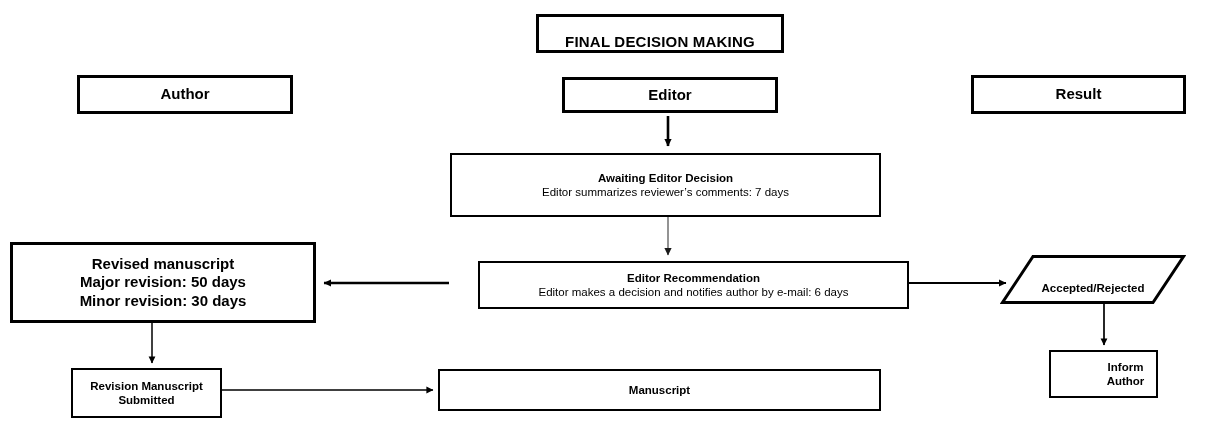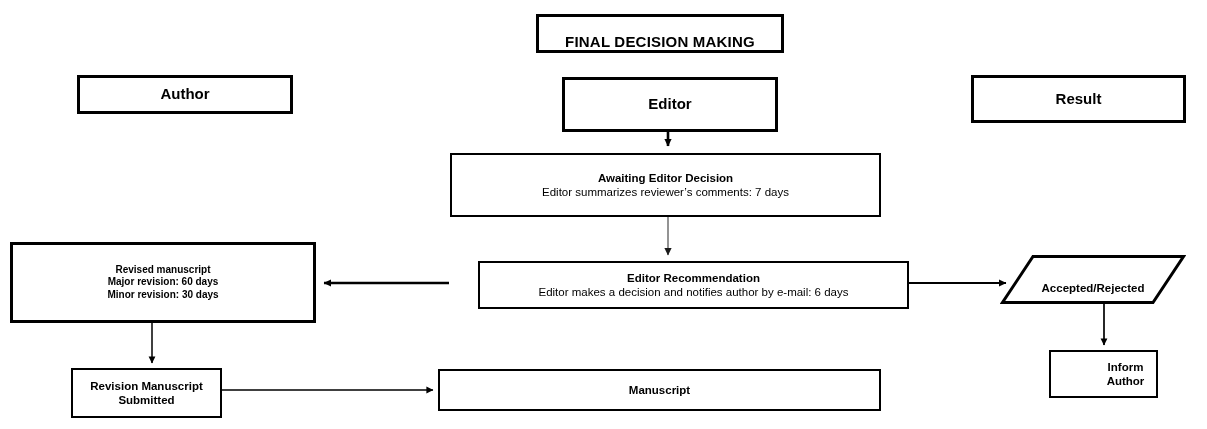--- a/index.html
+++ b/index.html
@@ -34,31 +34,31 @@
     white-space: nowrap;
   }
   .bold { font-weight: bold; }
   .norm { font-weight: normal; }
 
   
   #title-box   { left: 536px; top: 14px;  width: 248px; height: 39px;  border-width: 3px; }
   #title-box .ln { font-size: 15px; letter-spacing: .2px; margin-top: 18px; }
 
   #lane-author { left: 77px;  top: 75px;  width: 216px; height: 39px; }
-  #lane-editor { left: 562px; top: 77px;  width: 216px; height: 55px; }
-  #lane-result { left: 971px; top: 75px;  width: 215px; height: 48px; }
+  #lane-editor { left: 562px; top: 77px;  width: 216px; height: 36px; }
+  #lane-result { left: 971px; top: 75px;  width: 215px; height: 39px; }
   #lane-author .ln, #lane-editor .ln, #lane-result .ln { font-size: 15px; }
 
   
   #awaiting    { left: 450px; top: 153px; width: 431px; height: 64px; border-width: 2px; }
   #recommend   { left: 450px; top: 261px; width: 431px; height: 48px; border-width: 2px; margin-left: 28px; }
   #awaiting .ln, #recommend .ln { font-size: 11.5px; }
 
   #revised     { left: 10px;  top: 242px; width: 306px; height: 81px; border-width: 3px; }
-  #revised .ln { font-size: 10px; }
+  #revised .ln { font-size: 15px; }
 
   #revsub      { left: 71px;  top: 368px; width: 151px; height: 50px; border-width: 2px; }
   #revsub .ln  { font-size: 11.5px; }
 
   #publication { left: 438px; top: 369px; width: 443px; height: 42px; border-width: 2px; }
   #publication .ln { font-size: 11.5px; }
 
   #inform      { left: 1049px; top: 350px; width: 109px; height: 48px; border-width: 2px; }
   #inform .ln  { font-size: 11.5px; padding-left: 44px; }
 
@@ -155,21 +155,21 @@
     <span class="ln norm">Editor summarizes reviewer’s comments: 7 days</span>
   </div>
 
   <div class="node" id="recommend">
     <span class="ln bold">Editor Recommendation</span>
     <span class="ln norm">Editor makes a decision and notifies author by e-mail: 6 days</span>
   </div>
 
   <div class="node" id="revised">
     <span class="ln bold">Revised manuscript</span>
-    <span class="ln bold">Major revision: 60 days</span>
+    <span class="ln bold">Major revision: 50 days</span>
     <span class="ln bold">Minor revision: 30 days</span>
   </div>
 
   <div class="node" id="revsub">
     <span class="ln bold">Revision Manuscript</span>
     <span class="ln bold">Submitted</span>
   </div>
 
   <div class="node" id="publication">
     <span class="ln bold">Manuscript</span>

